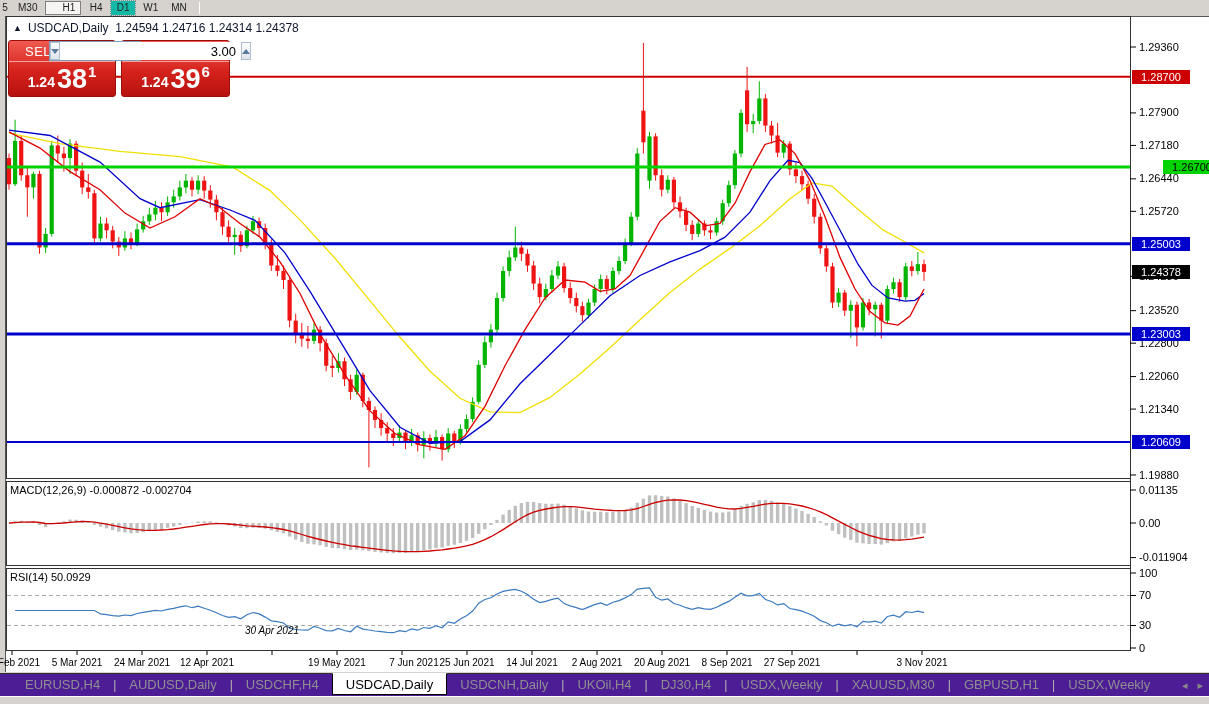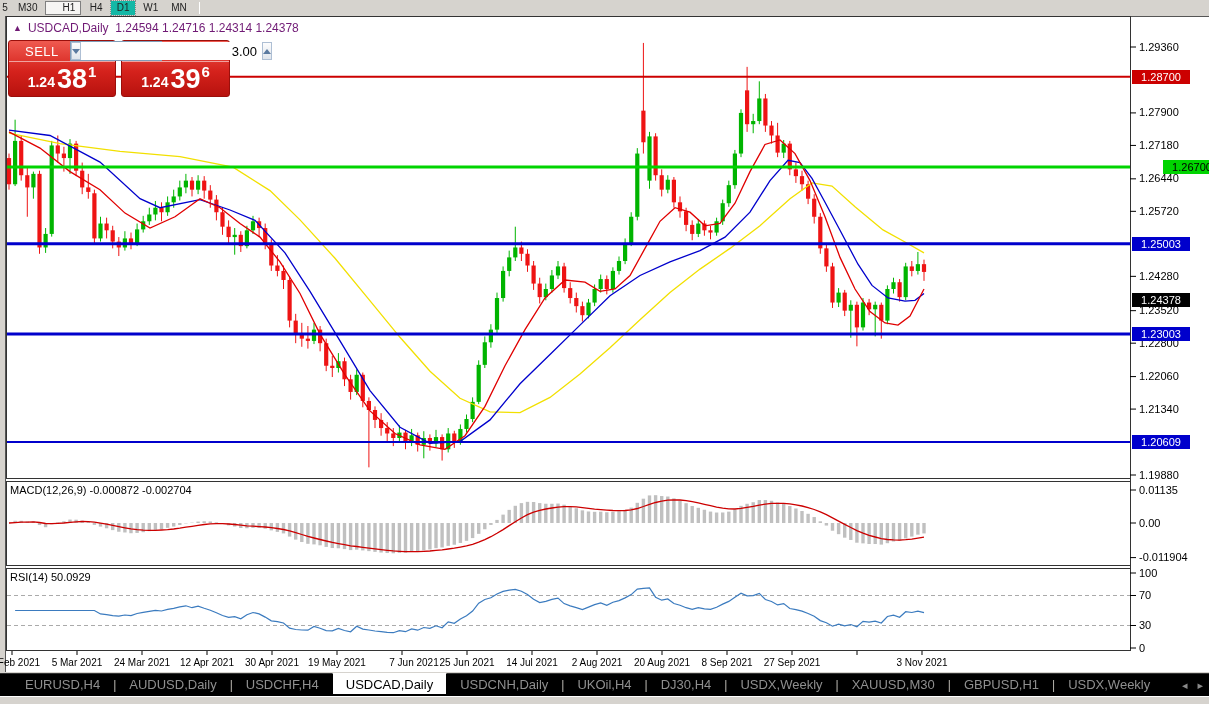--- a/index.html
+++ b/index.html
@@ -10,21 +10,21 @@
   
   .toolbar { position:absolute; left:0; top:0; width:1209px; height:15px; background:#d6d3ce; display:flex; align-items:center; }
   .tf-btn { height:14px; min-width:24px; padding:0 5px; margin-right:3px; font-size:10px; color:#222; display:flex; align-items:center; justify-content:center; cursor:default; }
   .tf-btn.pressed { background:#f6f5f3; border:1px solid #808080;padding-left:16px; }
   .tf-btn.focus { background:#14b8a6; outline:1px dotted #888; }
   .tf-first { min-width:10px; padding:0 1px; margin-left:0; }
   .tf-divider { width:1px; height:12px; background:#9a968f; border-right:1px solid #fff; margin:0 4px; }
 
   
   .chart-window { position:absolute; left:5px; top:16px; width:1204px; height:656px; background:#fff; border-top:1px solid #555; border-left:1px solid #555; }
-  .chart-title { position:absolute; left:13px; top:21px; font-size:12px; color:#701a75; z-index:5; }
+  .chart-title { position:absolute; left:13px; top:21px; font-size:12px; color:#0f172a; z-index:5; }
   .chart-title .tri { display:inline-block; font-size:9px; margin-right:6px; position:relative; top:-1px; }
   .chart-svg { position:absolute; left:0; top:0; z-index:2; }
 
   
   .ax-lab { position:absolute; left:1139px; font-size:11px; color:#000; line-height:11px; z-index:3; }
   .badge { position:absolute; left:1132px; width:58px; height:14px; font-size:11px; line-height:14px; text-align:center; z-index:4; }
   .date-lab { position:absolute; font-size:10px; color:#000; transform:translateX(-50%); white-space:nowrap; z-index:3; }
   .pane-lab { position:absolute; font-size:11px; color:#000; z-index:5; }
 
   
@@ -32,28 +32,28 @@
   .trade-block { position:relative; width:108px; height:57px; border-radius:3px; border:1px solid #9b0f0b;
     background:linear-gradient(180deg,#ef5a50 0%, #d5221c 55%, #b7120e 100%); color:#fff; }
   .trade-block.right { margin-left:5px; width:109px; }
   .trade-top { height:21px; display:flex; align-items:center; border-bottom:1px solid rgba(255,255,255,.55); font-size:13px; letter-spacing:.5px; }
   .trade-top.sell { padding-left:16px; }
   .trade-top.buy { justify-content:flex-end; padding-right:14px; }
   .trade-price { position:absolute; left:0; right:0; bottom:2px; height:34px; display:flex; align-items:flex-end; justify-content:center;text-align:center; }
   .tp-small { font-size:14px; font-weight:700; margin-right:2px; margin-bottom:4px; }
   .tp-big { font-size:27px; font-weight:700; line-height:30px; }
   .tp-sup { font-size:15px; font-weight:700; margin-left:1px; margin-bottom:14px; }
-  .vol-stepper { position:absolute; left:62px; top:1px; width:92px; height:20px; background:#fca5a5; border:1px solid #7f9db9; display:flex; z-index:7; }
+  .vol-stepper { position:absolute; left:41px; top:1px; width:92px; height:20px; background:#fca5a5; border:1px solid #7f9db9; display:flex; z-index:7; }
   .vol-btn { width:17px; height:100%; background:linear-gradient(180deg,#fdfdfd,#dfe5ec); border:1px solid #aebfd4; display:flex; align-items:center; justify-content:center; cursor:default; }
   .vol-btn .tri-down { width:0; height:0; border-left:4px solid transparent; border-right:4px solid transparent; border-top:5px solid #5a7aa0; }
   .vol-btn .tri-up { width:0; height:0; border-left:4px solid transparent; border-right:4px solid transparent; border-bottom:5px solid #5a7aa0; }
   .vol-value { flex:1; border:none; outline:none; text-align:right; padding-right:5px; font-size:13px; font-family:"Liberation Sans",sans-serif; color:#000; background:#fff; }
 
   
-  .tab-bar { position:absolute; left:0; top:673px; width:1209px; height:23px; background:#000000; border-top:1px solid #333; display:flex; align-items:stretch; padding-left:12px; z-index:8; }
+  .tab-bar { position:absolute; left:0; top:673px; width:1209px; height:23px; background:#4c1d95; border-top:1px solid #333; display:flex; align-items:stretch; padding-left:12px; z-index:8; }
   .tab { position:relative; top:-1px; display:flex; align-items:center; padding:0 13px; font-size:13px; color:#8f8f8f; cursor:default; white-space:nowrap; }
   .tab.active { background:#fff; color:#000; border:1px solid #000; border-top:1px solid #fff; z-index:9; }
   .tab-sep { display:flex; align-items:center; color:#b9b6b0; font-size:12px; }
   .tab-scroll { position:absolute; right:6px; top:5px; display:flex; gap:10px; }
   .tab-scroll span { color:#8a8a8a; font-size:11px; line-height:12px; }
   .bottom-strip { position:absolute; left:0; top:696px; width:1209px; height:8px; background:#d6d3ce; border-top:1px solid #fff; }
 </style>
 </head>
 <body>
 
@@ -627,33 +627,33 @@
       <div class="ax-lab" style="top:305.2px;">1.23520</div>
       <div class="ax-lab" style="top:337.7px;">1.22800</div>
       <div class="ax-lab" style="top:371.1px;">1.22060</div>
       <div class="ax-lab" style="top:403.6px;">1.21340</div>
       <div class="ax-lab" style="top:469.5px;">1.19880</div>
       <div class="badge" style="top:69.8px;background:#cc0000;color:#ffffff;">1.28700</div>
       <div class="badge" style="top:160.1px;background:#00d400;color:#000000;margin-left:31px;">1.26700</div>
       <div class="badge" style="top:236.7px;background:#0000cc;color:#ffffff;">1.25003</div>
       <div class="badge" style="top:327.0px;background:#0000cc;color:#ffffff;">1.23003</div>
       <div class="badge" style="top:435.1px;background:#0000cc;color:#ffffff;">1.20609</div>
-      <div class="badge" style="top:264.9px;background:#000000;color:#fff;margin-top:28px;">1.24378</div>
+      <div class="badge" style="top:264.9px;background:#000000;color:#fff;">1.24378</div>
       <div class="ax-lab" style="top:484.5px;">0.01135</div>
       <div class="ax-lab" style="top:517.5px;">0.00</div>
       <div class="ax-lab" style="top:552.1px;">-0.011904</div>
       <div class="ax-lab" style="top:567.5px;">100</div>
       <div class="ax-lab" style="top:590.0px;">70</div>
       <div class="ax-lab" style="top:620.0px;">30</div>
       <div class="ax-lab" style="top:642.5px;">0</div>
       <div class="date-lab" style="left:12px; top:657px;">15 Feb 2021</div>
       <div class="date-lab" style="left:77px; top:657px;">5 Mar 2021</div>
       <div class="date-lab" style="left:142px; top:657px;">24 Mar 2021</div>
       <div class="date-lab" style="left:207px; top:657px;">12 Apr 2021</div>
-      <div class="date-lab" style="left:272px; top:657px;">30 Apr 2021</div>
+      <div class="date-lab" style="left:272px; top:625px;font-style:italic;">30 Apr 2021</div>
       <div class="date-lab" style="left:337px; top:657px;">19 May 2021</div>
       <div class="date-lab" style="left:414px; top:657px;">7 Jun 2021</div>
       <div class="date-lab" style="left:467px; top:657px;">25 Jun 2021</div>
       <div class="date-lab" style="left:532px; top:657px;">14 Jul 2021</div>
       <div class="date-lab" style="left:597px; top:657px;">2 Aug 2021</div>
       <div class="date-lab" style="left:662px; top:657px;">20 Aug 2021</div>
       <div class="date-lab" style="left:727px; top:657px;">8 Sep 2021</div>
       <div class="date-lab" style="left:792px; top:657px;">27 Sep 2021</div>
       <div class="date-lab" style="left:857px; top:657px;margin-top:20px;">15 Oct 2021</div>
       <div class="date-lab" style="left:922px; top:657px;">3 Nov 2021</div>

